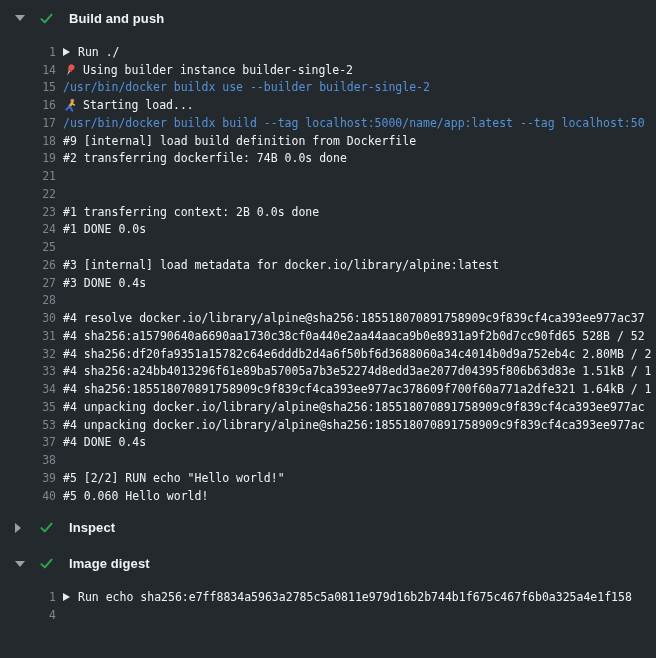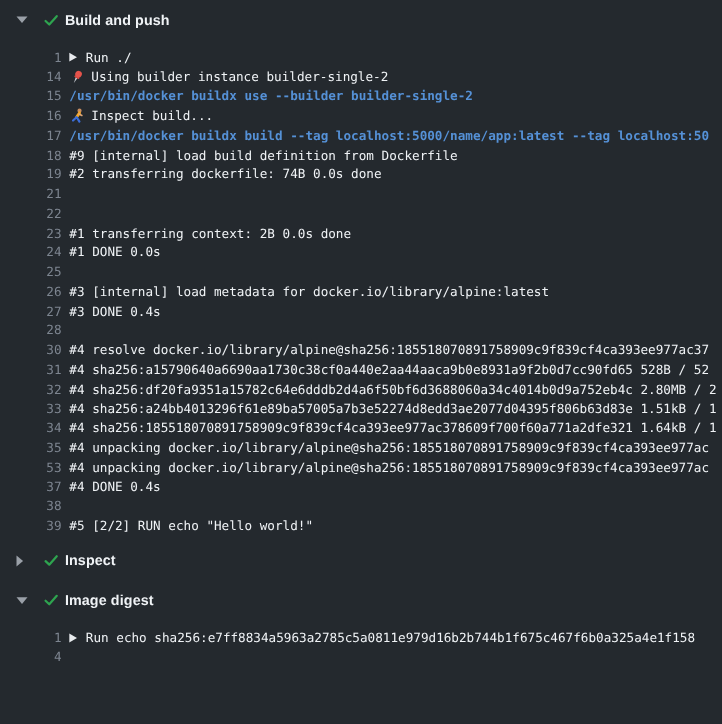--- a/index.html
+++ b/index.html
@@ -25,21 +25,21 @@
     border-top: 6px solid #9aa0a8;
   }
   .expander.right {
     border-top: 5px solid transparent;
     border-bottom: 5px solid transparent;
     border-left: 6px solid #9aa0a8;
     margin-right: 4px;
   }
   .check-wrap { margin-left: 13px; width: 17px; height: 17px; flex: none; }
   .sec-label {
-    margin-left: 4px;
+    margin-left: 14px;
     color: #f0f3f6;
     font-size: 13px;
     font-weight: 700;
     letter-spacing: 0.1px;
   }
   .sec-body { padding: 7px 0 5px 0; }
   .log-line {
     display: flex;
     height: 17.75px;
     align-items: center;
@@ -55,21 +55,21 @@
     user-select: none;
   }
   .lc {
     margin-left: 7px;
     display: flex;
     align-items: center;
     min-width: 0;
     color: #f0f3f6;
   }
   .lc .txt { white-space: pre; }
-  .lc.command .txt { color: #5591d7; font-weight: bold; }
+  .lc.command .txt { color: #5591d7; font-weight: normal; }
   .line-icon {
     width: 14px; height: 14px;
     margin-right: 6px;
     flex: none;
   }
   .run-toggle {
     width: 0; height: 0; flex: none;
     border-top: 4.5px solid transparent;
     border-bottom: 4.5px solid transparent;
     border-left: 7px solid #e8ebee;
@@ -123,21 +123,21 @@
 
   <div class="log-line">
     <span class="ln">16</span>
     <span class="lc">
   <svg class="line-icon" viewBox="0 0 14 14">
     <circle cx="9.3" cy="2.6" r="1.9" fill="#c98e62"></circle>
     <path d="M9.3 4.6 L6.6 8.6" stroke="#f5a623" stroke-width="2.6" fill="none" stroke-linecap="round"></path>
     <path d="M8.8 5.6 L11.4 7.0" stroke="#e0a878" stroke-width="1.5" fill="none" stroke-linecap="round"></path>
     <path d="M6.6 8.6 L3.4 11.6 M6.9 8.8 L9.2 12.6" stroke="#3b6dd8" stroke-width="2.0" fill="none" stroke-linecap="round"></path>
   </svg>
-<span class="txt">Inspect build...</span>
+<span class="txt">Starting load...</span>
           </span>
   </div>
 
   <div class="log-line">
     <span class="ln">17</span>
     <span class="lc command">
             <span class="txt">/usr/bin/docker buildx build --tag localhost:5000/name/app:latest --tag localhost:50</span>
           </span>
   </div>
 
@@ -273,20 +273,26 @@
           </span>
   </div>
 
   <div class="log-line">
     <span class="ln">39</span>
     <span class="lc">
             <span class="txt">#5 [2/2] RUN echo "Hello world!"</span>
           </span>
   </div>
 
+  <div class="log-line">
+    <span class="ln">40</span>
+    <span class="lc">
+            <span class="txt">#5 0.060 Hello world!</span>
+          </span>
+  </div>
 </div>
   </div>
 
   <div class="section">
     <div class="sec-header">
       <span class="expander right"></span>
       <span class="check-wrap">
         <svg width="17" height="17" viewBox="0 0 16 16">
           <path d="M3.2 8.6 L6.4 11.6 L12.8 4.4" stroke="#2ea44f" stroke-width="1.9" fill="none" stroke-linecap="round" stroke-linejoin="round"></path>
         </svg>

